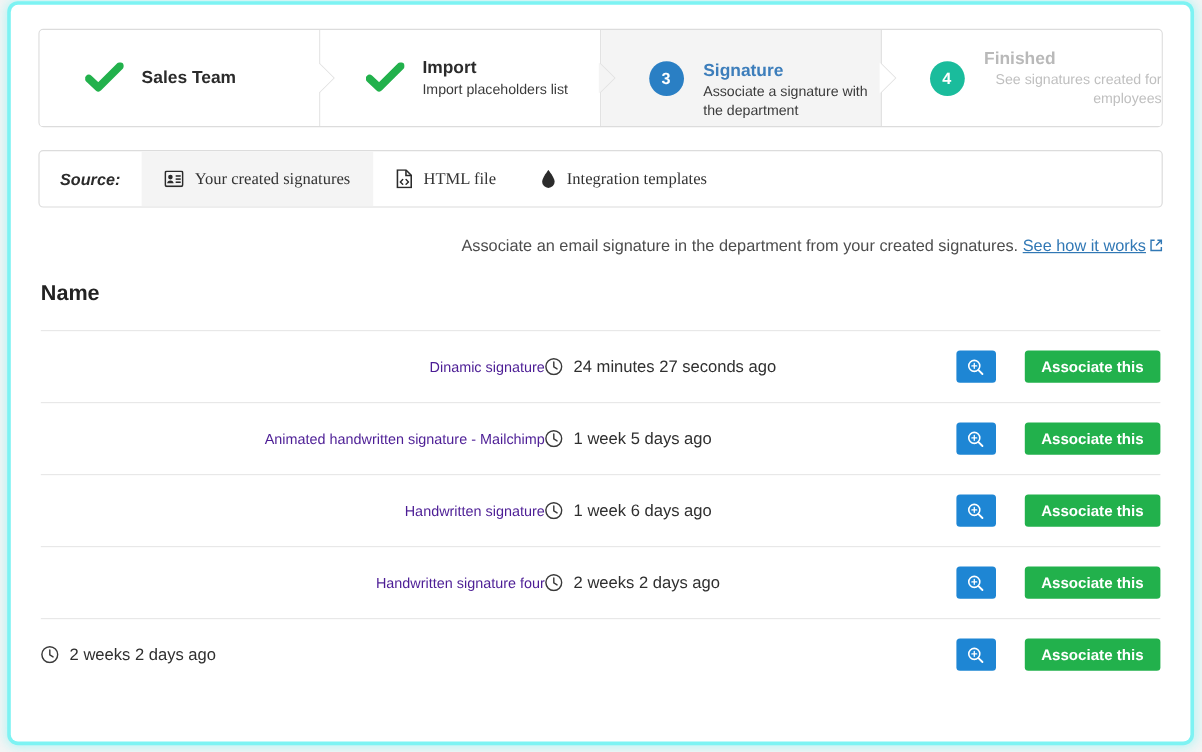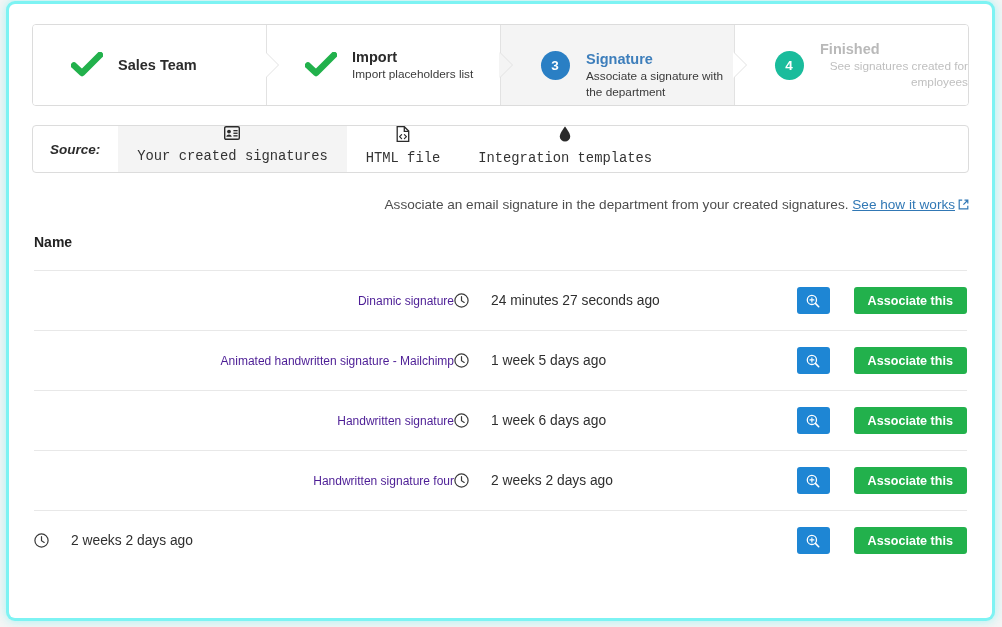--- a/index.html
+++ b/index.html
@@ -146,22 +146,21 @@
   .tab {
     display: flex;
     align-items: center;
     gap: 9px;
     padding: 0 19px;
     font-size: 13.8px;
     color: #333333;
     cursor: pointer;
     background: transparent;
     border: none;
-    font-family: Liberation Mono, monospace;
-    flex-direction: column;
+    font-family: Liberation Serif, serif;
   }
   .tab.selected { background: #f4f4f4; }
 
   .tab-icon { display: flex; align-items: center; color: #2b2b2b; }
   .tab-icon svg { display: block; }
 
   
   .description {
     margin-top: 24px;
     font-size: 13.6px;
@@ -176,21 +175,21 @@
   .ext-icon {
     display: inline-block;
     vertical-align: -1px;
     margin-left: 3px;
   }
 
   
   .table { margin-top: 21px; padding: 0 2px; }
 
   .table-head {
-    font-size: 14px;
+    font-size: 18px;
     font-weight: bold;
     color: #222222;
     padding: 0 0 20px 0;
   }
 
   .row {
     display: flex;
     align-items: center;
     border-top: 1px solid #e8e8e8;
     height: 60px;
@@ -200,21 +199,21 @@
     flex: 0 0 420px;
     font-size: 12px;
     color: #4c1d95;
     text-align: right;
   }
 
   .cell-time {
     flex: 1 1 auto;
     display: flex;
     align-items: center;
-    gap: 22px;
+    gap: 9px;
     font-size: 13.8px;
     color: #2f2f2f;
   }
   .clock-icon { display: flex; align-items: center; color: #3a3a3a; }
   .clock-icon svg { display: block; }
 
   .cell-actions {
     flex: 0 0 auto;
     display: flex;
     align-items: center;

